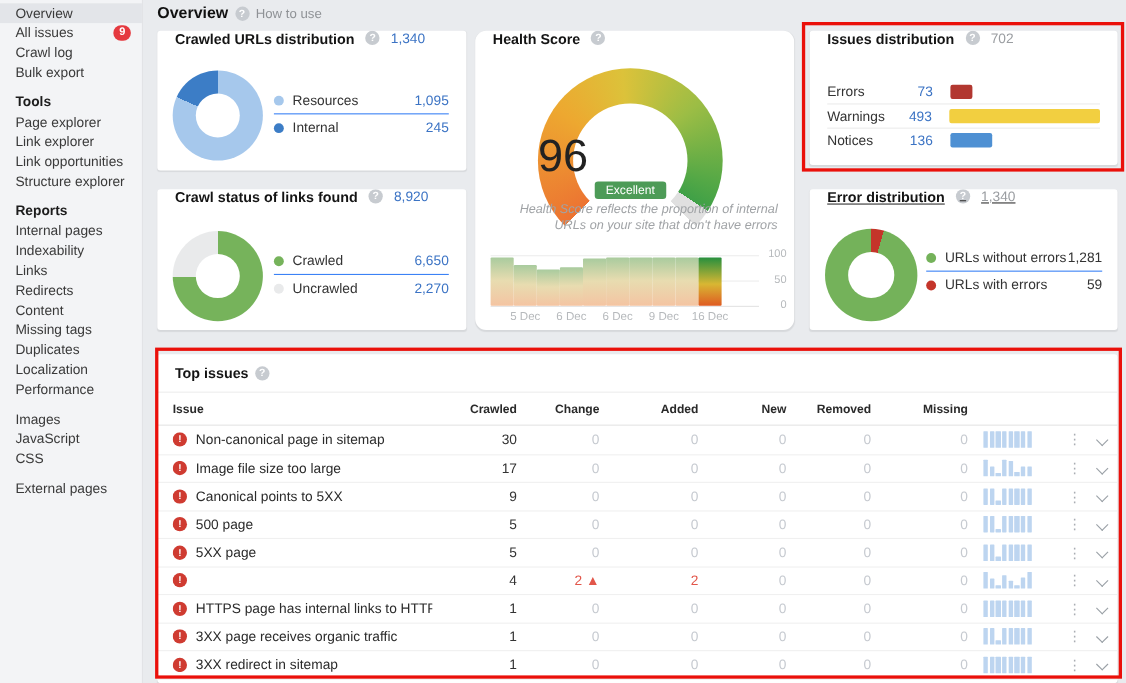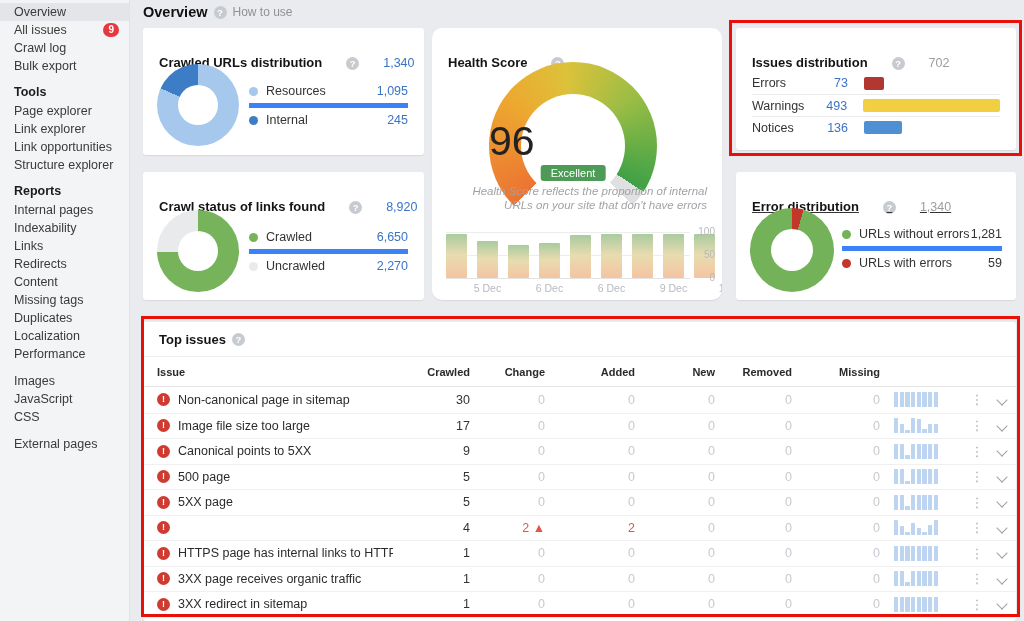--- a/index.html
+++ b/index.html
@@ -21,37 +21,37 @@
   
   .page-header { position:absolute; left:143px; top:4px; display:flex; align-items:center; gap:6px; }
   .page-title { font-size:14.5px; font-weight:bold; color:#111; }
   .howto { font-size:12px; color:#8f9296; }
   .qicon { display:inline-block; width:13px; height:13px; border-radius:50%;
     background:#c7cbd0; color:#fff; font-size:9.5px; line-height:13px; text-align:center;
     font-weight:bold; flex:0 0 13px; }
   
   .card { position:absolute; background:#fff; border-radius:3px;
     box-shadow:0 1px 1px rgba(0,0,0,.08); overflow:hidden; }
-  .card-head { display:flex; align-items:flex-end; gap:24px; padding:27px 16px 0; }
+  .card-head { display:flex; align-items:flex-start; gap:10px; padding:0 16px 0; }
   .card-title { font-size:13px; font-weight:bold; color:#141414; white-space:nowrap; }
   .count { font-size:12.5px; }
   .link { color:#3b73c4; cursor:pointer; }
   .gray-count { color:#9a9da1; }
   #card-crawled      { left:143px; top:28px;  width:281px; height:127px; }
   #card-crawl-status { left:143px; top:172px; width:281px; height:128px; }
   #card-health       { left:432px; top:28px;  width:290px; height:272px;border-radius:10px; }
   #card-issues       { left:736px; top:28px;  width:280px; height:122px; }
   #card-error        { left:736px; top:172px; width:280px; height:128px;text-decoration:underline; }
   #card-top-issues   { left:143px; top:322px; width:873px; height:299px; }
   
   .donut { position:absolute; border-radius:50%; }
   .donut::after { content:""; position:absolute; inset:21px; background:#fff; border-radius:50%; }
   .legend { position:absolute; }
   .legend-row { display:flex; align-items:center; padding:5px 0; font-size:12.5px; color:#333; }
-  .legend-row + .legend-row { border-top:5px solid #3b82f6; }
+  .legend-row + .legend-row { border-top:1px solid #3b82f6; }
   .dot { width:9px; height:9px; border-radius:50%; margin-right:8px; flex:0 0 9px; }
   .legend-value { margin-left:auto; }
   
   .irow { display:flex; align-items:center; height:22px; font-size:12.5px; }
   .irow + .irow { border-top:1px solid #ececec; }
   .irow .ilabel { width:58px; color:#333; }
   .irow .ivalue { width:38px; text-align:right; }
   .ibar { height:13px; border-radius:2px; margin-left:16px; }
   
   .gauge { position:absolute; left:57px; top:34px; width:168px; height:168px; border-radius:50%;
@@ -60,21 +60,21 @@
       #3fa047 258deg, #e0e0e0 258deg 270deg, transparent 270deg 360deg); }
   .gauge::after { content:""; position:absolute; inset:32px; background:#fff; border-radius:50%; }
   .score { position:absolute; left:0; right:0; top:56px; text-align:left;
     font-size:41px; color:#222; z-index:2; }
   .health-badge { position:absolute; left:50%; transform:translateX(-50%); top:103px;
     background:#4d9b57; color:#fff; font-size:11px; padding:2px 10px; border-radius:3px; z-index:2; }
   .health-desc { position:absolute; left:15px; right:15px; top:156px; text-align:right;
     font-size:11.5px; line-height:14px; color:#a0a3a6; z-index:2;font-style:italic; }
   .hgrid { position:absolute; left:14px; width:244px; height:1px; background:#ededed; }
   .hchart { position:absolute; left:14px; top:204px; width:244px; height:46px;
-    display:flex; align-items:flex-end; gap:10px; }
+    display:flex; align-items:flex-end; gap:0; }
   .hbar-wrap { position:relative; width:21px; height:46px; display:flex; align-items:flex-end; }
   .hbar { width:21px; border-radius:1px;
     background:linear-gradient(180deg,#a9cb9e 0%,#e8dcb0 48%,#f4c4a2 100%); }
   .hbar.current { background:linear-gradient(180deg,#268f3e 0%,#d8b733 55%,#df5b22 100%); }
   .hbar-label { position:absolute; top:50px; left:50%; transform:translateX(-50%);
     font-size:10.5px; color:#b6b9bc; white-space:nowrap; }
   .haxis { position:absolute; right:7px; font-size:10px; color:#b6b9bc; }
   
   .t-head-row { padding:10px 16px 9px; border-bottom:1px solid #ededed;
     display:flex; align-items:center; gap:6px; }

